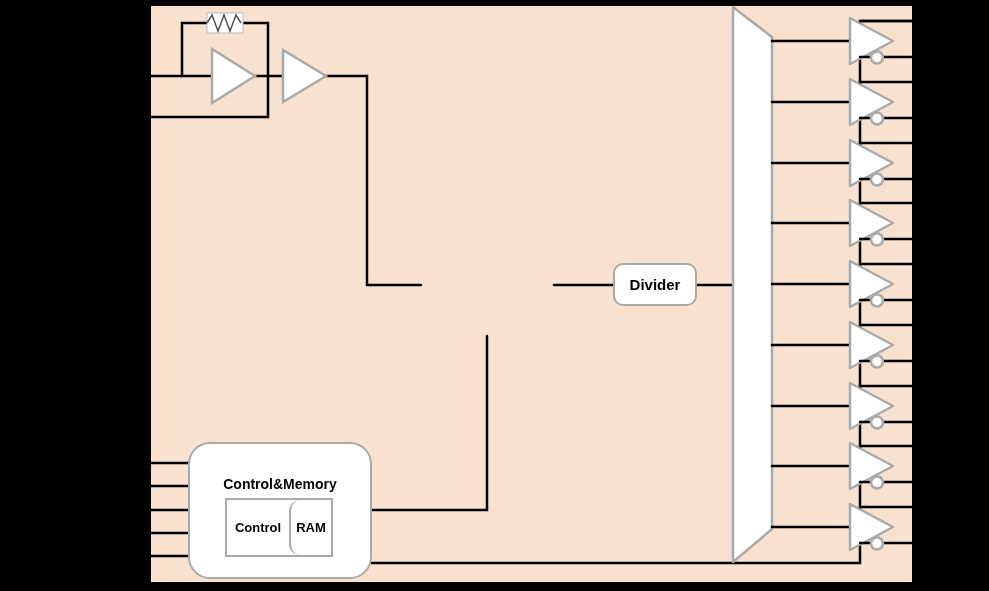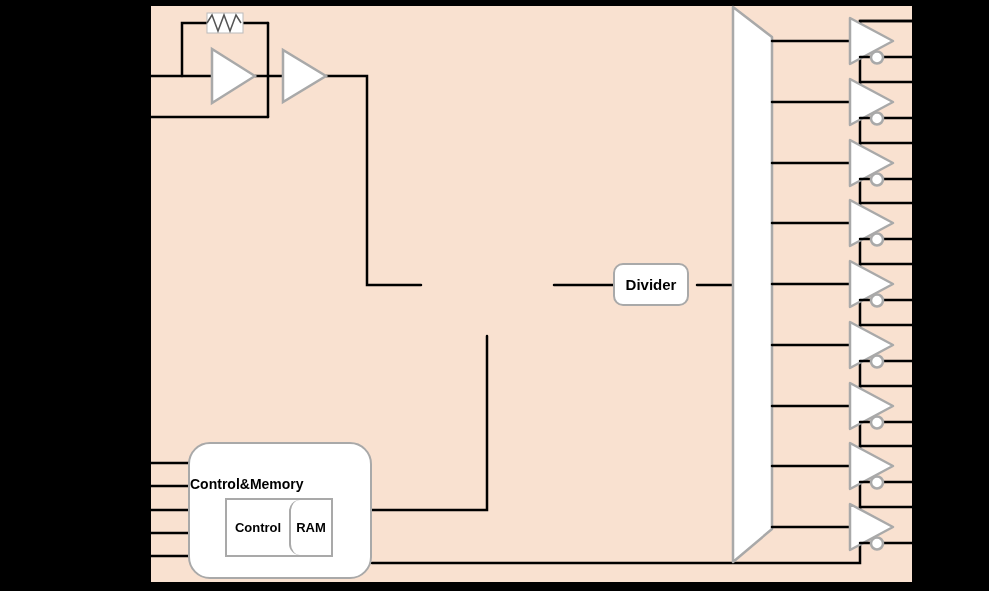--- a/index.html
+++ b/index.html
@@ -11,27 +11,27 @@
     position:absolute;left:148px;top:3px;width:767px;height:582px;
     background:#F9E1D0;border:3px solid #000;box-sizing:border-box;
   }
   svg.wires{position:absolute;left:0;top:0;width:989px;height:591px;}
   .blockbox{
     position:absolute;background:#fff;border:2.5px solid #A9A9A9;box-sizing:border-box;
     display:flex;align-items:center;justify-content:center;flex-direction:column;
     color:#000;font-weight:bold;text-align:center;
   }
   .pll{left:421px;top:233px;width:133px;height:103px;font-size:15px;line-height:19px;}
-  .divider{left:613px;top:263px;width:76px;height:43px;border-radius:10px;font-size:15px;}
+  .divider{left:613px;top:263px;width:84px;height:43px;border-radius:10px;font-size:15px;}
   .ctrlmem{
     position:absolute;left:188px;top:442px;width:184px;height:137px;
     background:#fff;border:2.5px solid #A9A9A9;border-radius:22px;box-sizing:border-box;
   }
   .ctrlmem-title{
-    position:absolute;left:0;top:32px;width:100%;text-align:left;
+    position:absolute;left:0;top:32px;width:100%;text-align:center;
     font-size:14px;font-weight:bold;color:#000;
   }
   .subblocks{
     position:absolute;left:225px;top:498px;width:108px;height:59px;
     display:flex;box-sizing:border-box;border:2px solid #A9A9A9;background:#fff;
   }
   .subcell{
     display:flex;align-items:center;justify-content:center;
     font-size:13px;font-weight:bold;color:#000;box-sizing:border-box;
   }

